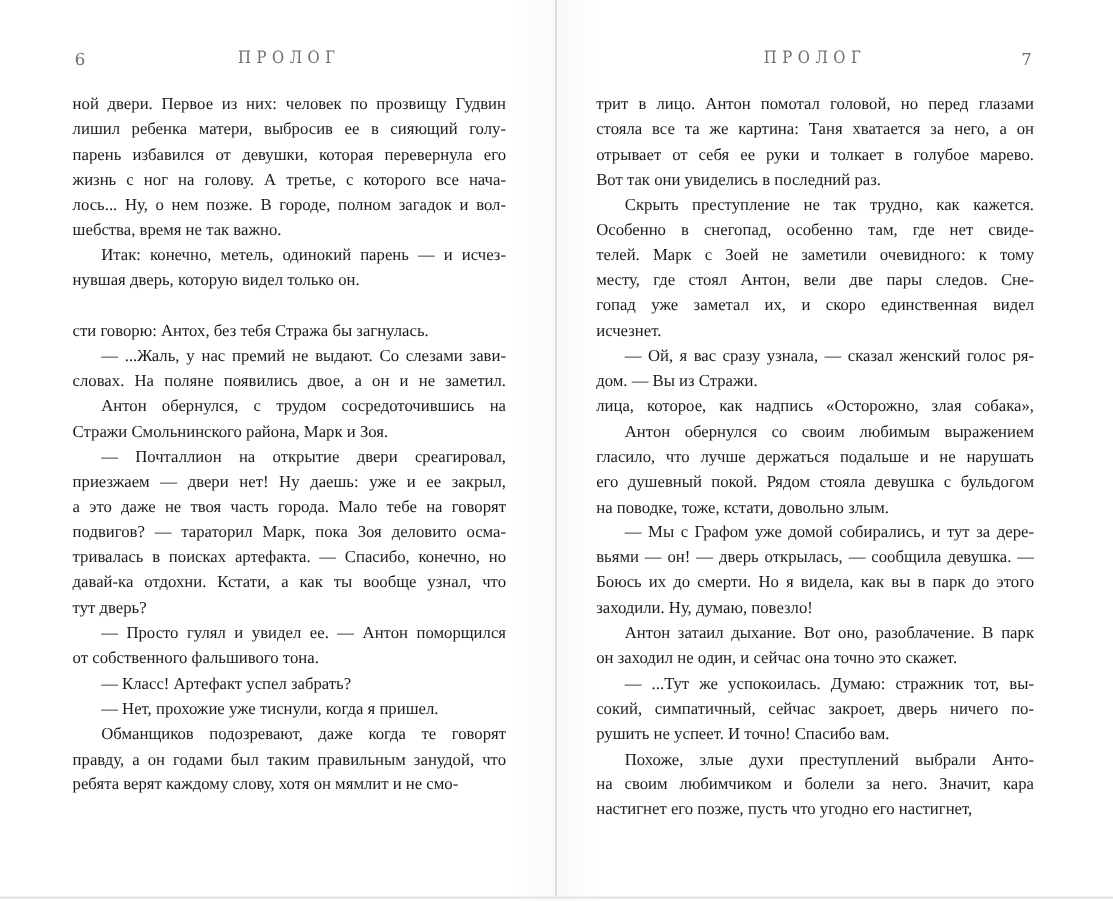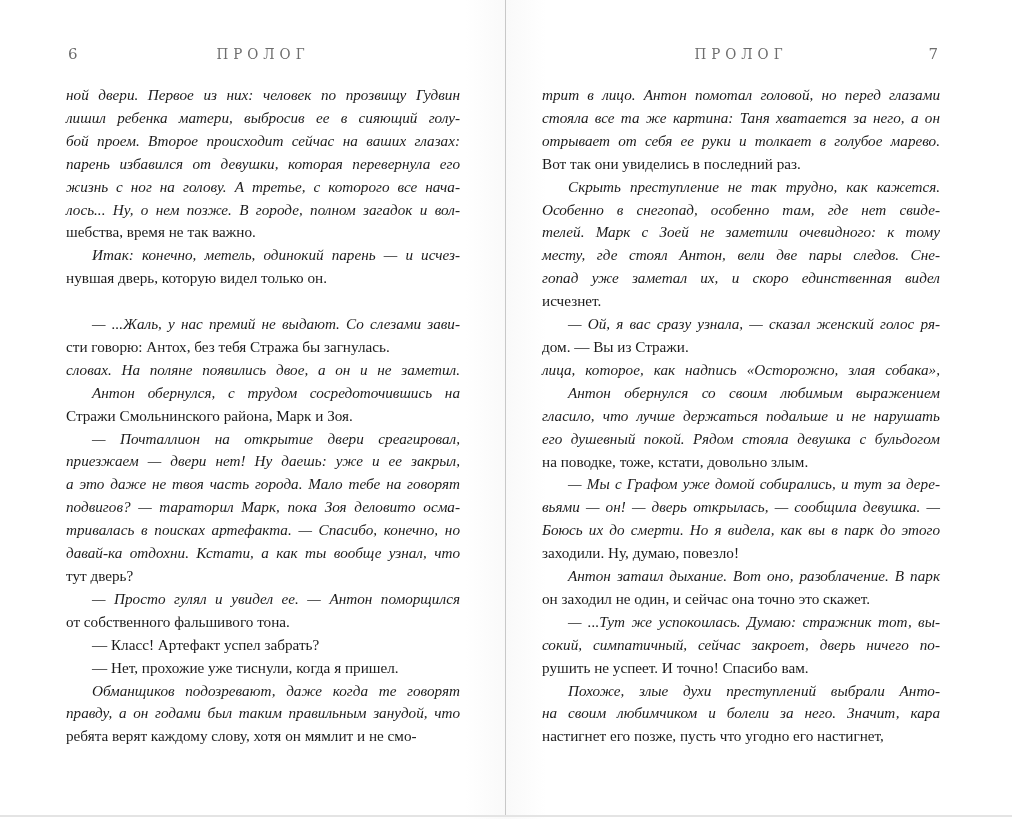--- a/index.html
+++ b/index.html
@@ -52,53 +52,52 @@
     font-size:15px;color:var(--header_text);
   }
   .pagenum.pn-left{left:2px;}
   .pagenum.pn-right{right:2px;}
   .page-body{
     margin-top:19px;
     font-size:15.2px;line-height:22.9px;color:var(--body_text);
   }
   .para{margin:0;}
   .line{white-space:normal;}
-  .line.jl{text-align:justify;text-align-last:justify;font-style:italic;}
+  .line.jl{text-align:justify;text-align-last:justify;}
   .line.last{text-align:left;}
   .line.fi{padding-left:26px;}
   .spacer{height:22.9px;}
 </style>
 </head>
 <body>
 
 <div class="spread">
 
   <section class="page left">
     <header class="running-head">
       <span class="pagenum pn-left">6</span>
       <span class="head-title">ПРОЛОГ</span>
     </header>
     <div class="page-body">
         <div class="para">
           <div class="line jl">ной двери. Первое из них: человек по прозвищу Гудвин</div>
           <div class="line jl">лишил ребенка матери, выбросив ее в сияющий голу-</div>
-          <div class="line jl">бой проем. Второе происходит сейчас на ваших глазах:</div>
           <div class="line jl">парень избавился от девушки, которая перевернула его</div>
           <div class="line jl">жизнь с ног на голову. А третье, с которого все нача-</div>
           <div class="line jl">лось... Ну, о нем позже. В городе, полном загадок и вол-</div>
           <div class="line last">шебства, время не так важно.</div>
         </div>
         <div class="para">
           <div class="line jl fi">Итак: конечно, метель, одинокий парень — и исчез-</div>
           <div class="line last">нувшая дверь, которую видел только он.</div>
         </div>
         <div class="spacer"></div>
         <div class="para">
+          <div class="line last">сти говорю: Антох, без тебя Стража бы загнулась.</div>
           <div class="line jl fi">— ...Жаль, у нас премий не выдают. Со слезами зави-</div>
-          <div class="line last">сти говорю: Антох, без тебя Стража бы загнулась.</div>
         </div>
         <div class="para">
           <div class="line jl">словах. На поляне появились двое, а он и не заметил.</div>
           <div class="line jl fi">Антон обернулся, с трудом сосредоточившись на</div>
           <div class="line last">Стражи Смольнинского района, Марк и Зоя.</div>
         </div>
         <div class="para">
           <div class="line jl fi">— Почталлион на открытие двери среагировал,</div>
           <div class="line jl">приезжаем — двери нет! Ну даешь: уже и ее закрыл,</div>
           <div class="line jl">а это даже не твоя часть города. Мало тебе на говорят</div>

